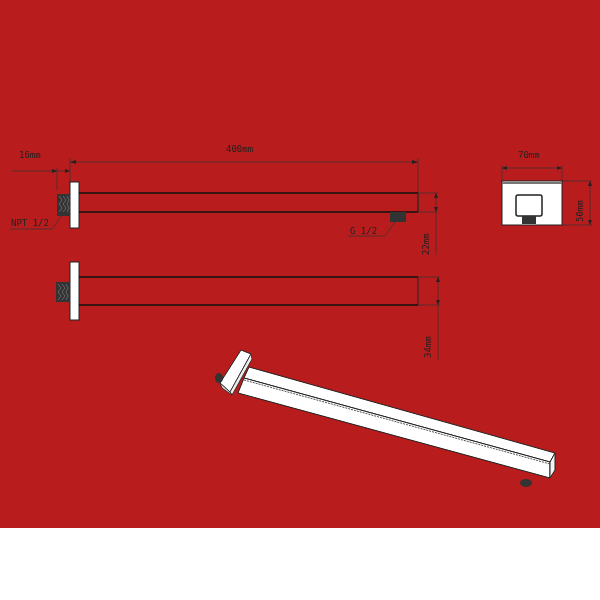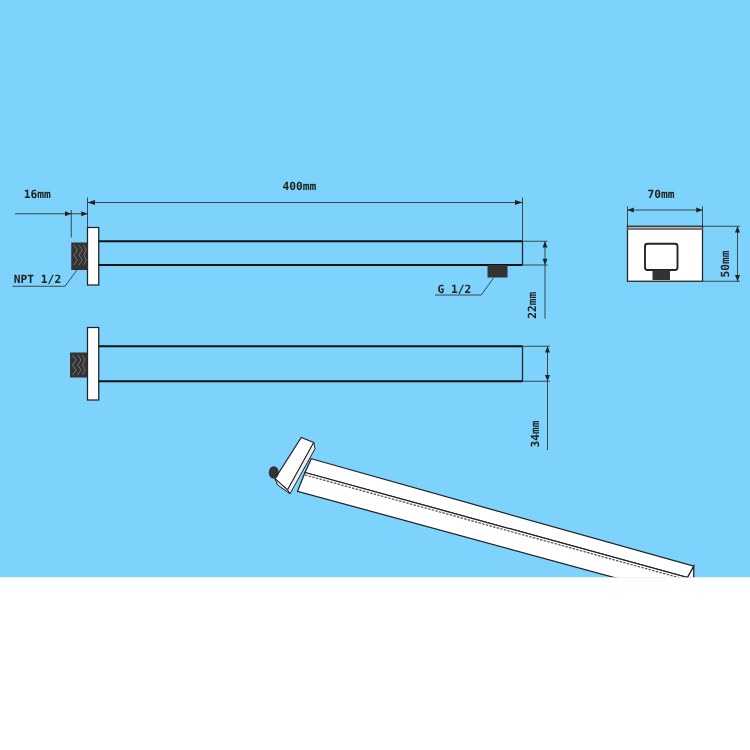--- a/index.html
+++ b/index.html
@@ -1,16 +1,16 @@
 <!DOCTYPE html>
 <html><head>
 <meta charset="utf-8">
 <style>
   html, body { margin: 0; padding: 0; background: #ffffff; }
-  #canvas { position: relative; width: 600px; height: 462px; background: #7dd3fc; overflow: hidden; font-weight: bold; }
+  #canvas { position: relative; width: 600px; height: 528px; background: #b91c1c; overflow: hidden; }
   svg { position: absolute; left: 0; top: 0; }
   .lbl { font-family: "DejaVu Sans Mono", monospace; font-size: 9px; fill: #222; }
   .ln { stroke: #222; fill: none; }
   .thin { stroke: #333; stroke-width: 0.7; fill: none; }
   .thick { stroke: #111; stroke-width: 1.6; fill: none; }
 </style>
 </head>
 <body>
 
 <div id="canvas">

